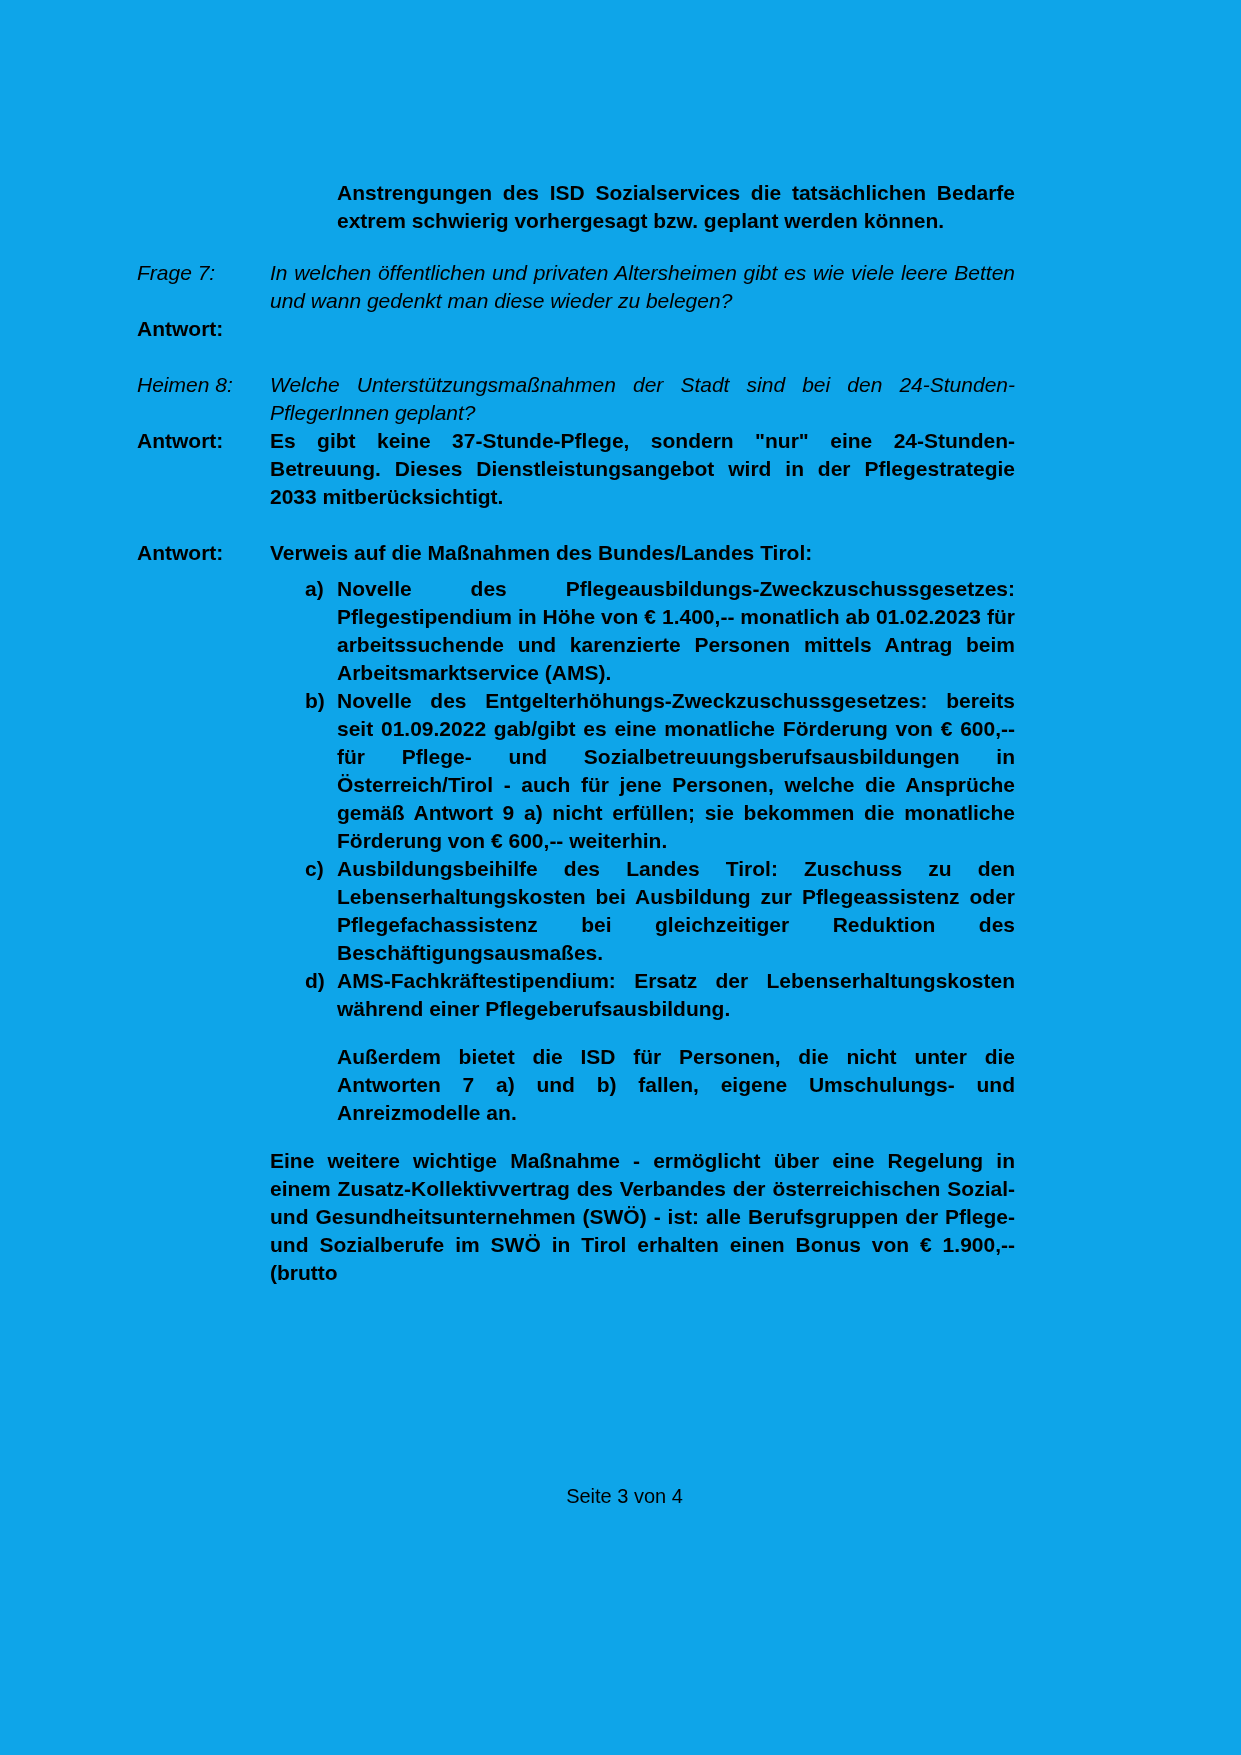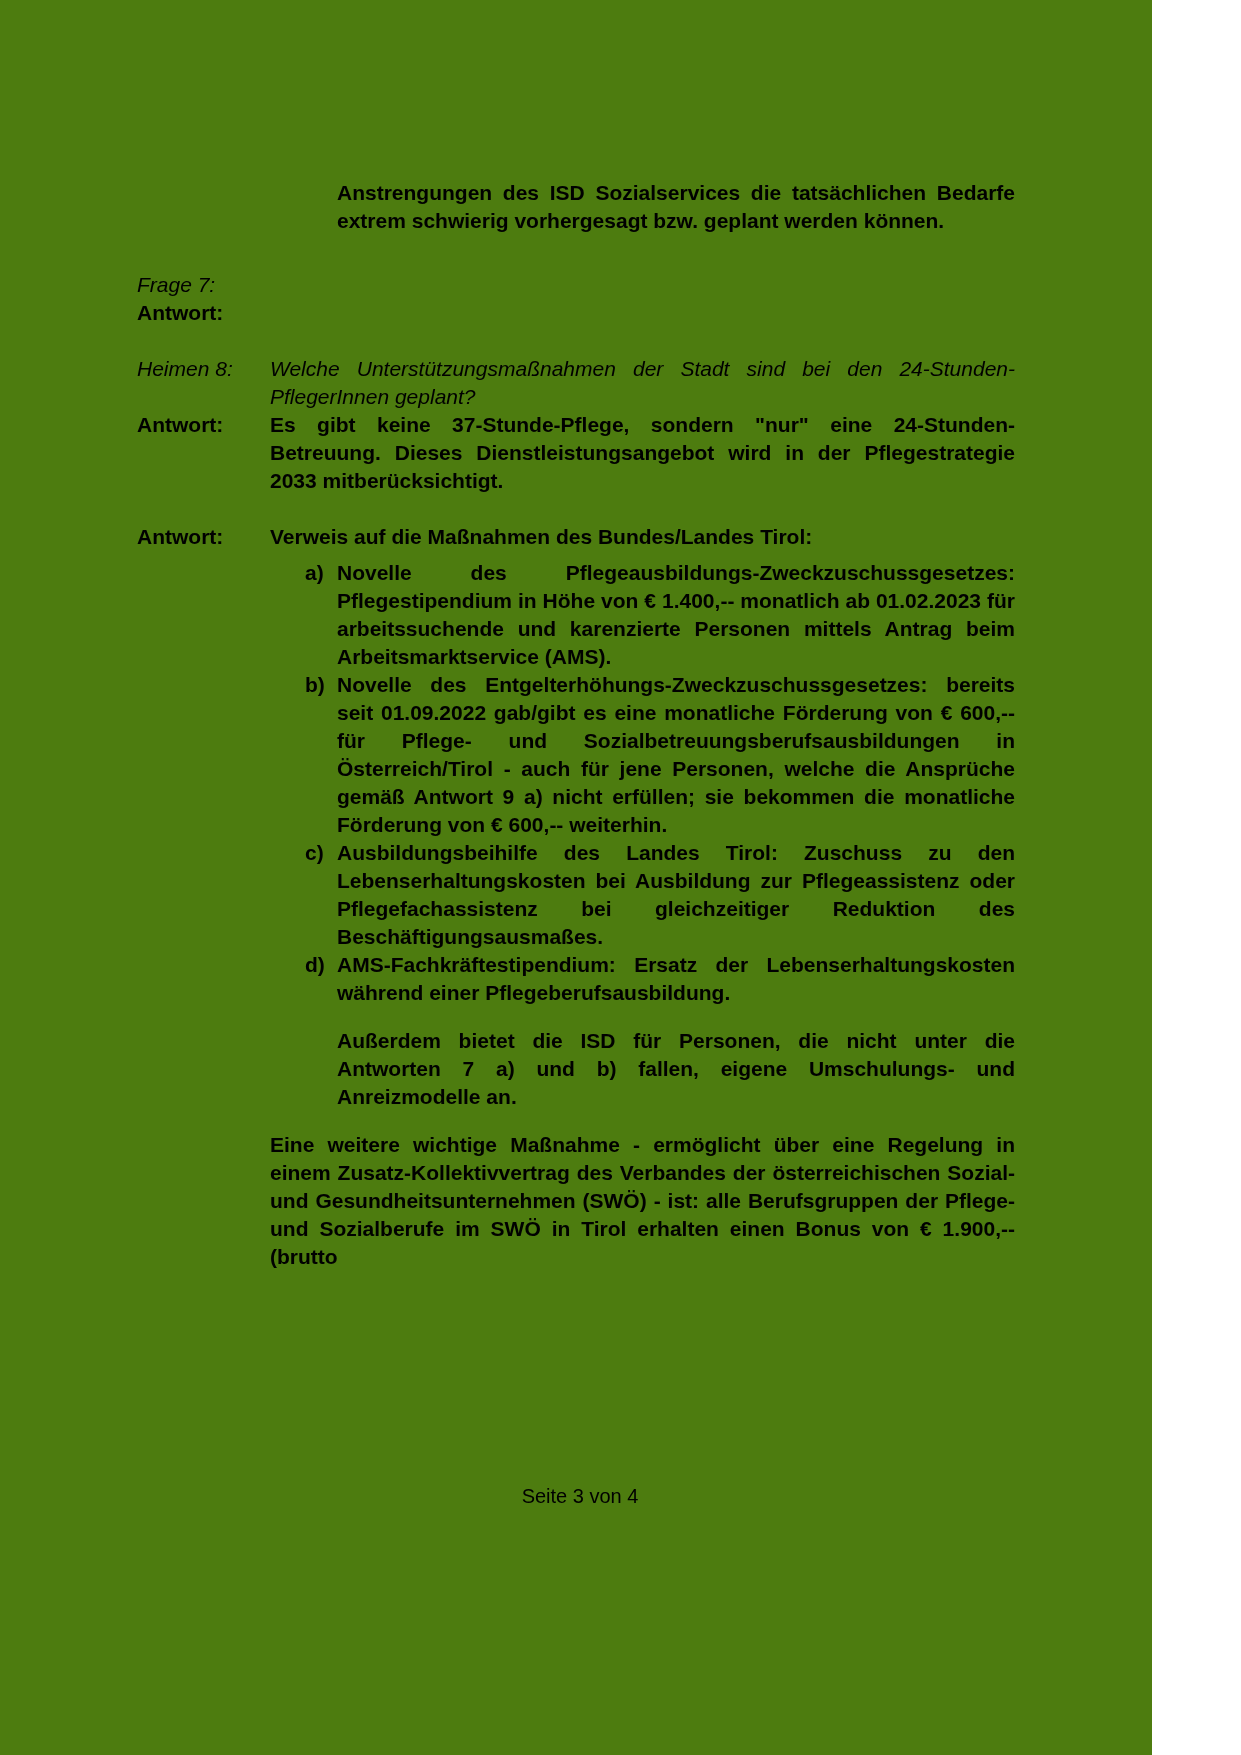--- a/index.html
+++ b/index.html
@@ -2,23 +2,23 @@
 <html><head>
 <meta charset="utf-8">
 <style>
   html, body {
     margin: 0;
     padding: 0;
     background: #ffffff;
   }
   .page {
     position: relative;
-    width: 1152px;
+    width: 1241px;
     height: 1755px;
-    background: #4d7c0f;
+    background: #0ea5e9;
     color: #000000;
     font-family: "Liberation Sans", sans-serif;
     font-size: 21px;
     line-height: 28px;
     overflow: hidden;
     text-decoration: underline;
   }
   .content {
     position: absolute;
     left: 137px;
@@ -27,21 +27,21 @@
   }
   p { margin: 0; }
 
   .intro {
     margin-left: 200px;
     font-weight: 700;
     text-align: justify;
   }
 
   .qa { margin-top: 28px; }
-  .qa.first-block { margin-top: 36px; }
+  .qa.first-block { margin-top: 24px; }
 
   .row {
     display: grid;
     grid-template-columns: 133px 1fr;
     align-items: start;
   }
   .question .label,
   .question .body { font-style: italic; }
   .answer .label,
   .answer .body,
@@ -76,20 +76,21 @@
 <body>
 
 <div class="page">
   <div class="content">
 
     <p class="intro">Anstrengungen des ISD Sozialservices die tatsächlichen Bedarfe extrem schwierig vorhergesagt bzw. geplant werden können.</p>
 
     <section class="qa first-block">
       <div class="row question">
         <span class="label">Frage 7:</span>
+        <p class="body">In welchen öffentlichen und privaten Altersheimen gibt es wie viele leere Betten und wann gedenkt man diese wieder zu belegen?</p>
       </div>
       <div class="row answer">
         <span class="label">Antwort:</span>
       </div>
     </section>
 
     <section class="qa">
       <div class="row question">
         <span class="label">Heimen 8:</span>
         <p class="body">Welche Unterstützungsmaßnahmen der Stadt sind bei den 24-Stunden-PflegerInnen geplant?</p>

